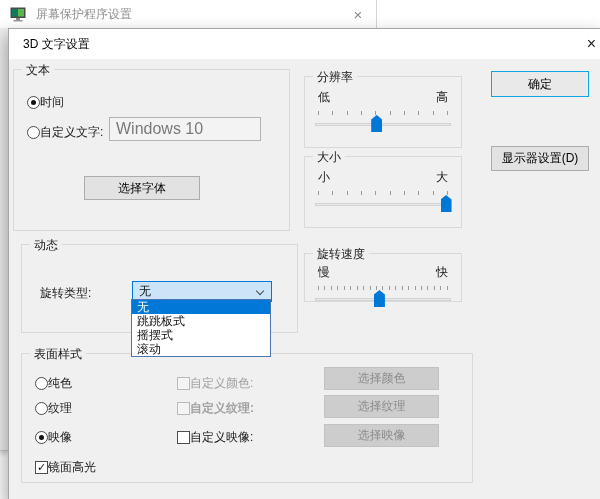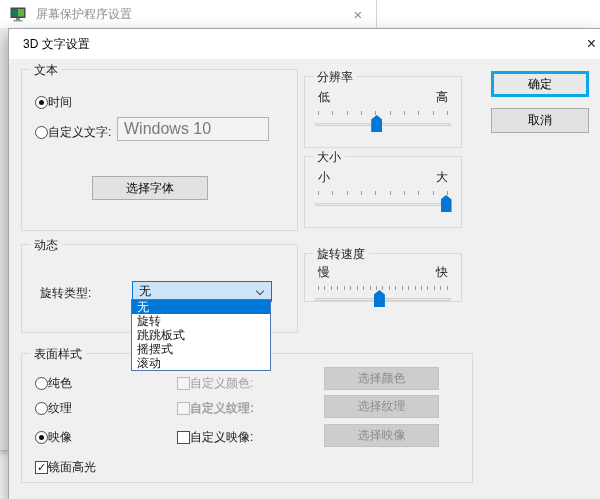--- a/index.html
+++ b/index.html
@@ -43,21 +43,21 @@
   .disabled .lbl { color:#a0a0a0; }
 
   
   .text-input { position:absolute; background:#f3f3f3; border:1px solid #b3b3b3; color:#7a7a7a;
                 padding:0 6px; font-family:inherit; font-size:16px; }
 
   
   .btn { position:absolute; background:#e2e2e2; border:1px solid #acacac; color:#000;
          font-family:inherit; font-size:12px; display:flex; align-items:center; justify-content:center;
          cursor:default; }
-  .btn.default { border:3px solid #0ea5e9; background:#e9e9e9; }
+  .btn.default { border:1px solid #0ea5e9; background:#e9e9e9; }
   .btn.disabled { background:#cdcdcd; border-color:#c2c2c2; color:#8b8b8b; }
 
   
   .sl-labels { position:absolute; left:0; right:0; display:flex; justify-content:space-between; padding:0 13px; }
   .slider { position:absolute; left:10px; right:10px; height:28px; }
   .ticks { position:absolute; left:3px; right:3px; top:0; height:4px; display:flex; justify-content:space-between; }
   .ticks .tick { width:1px; height:4px; background:#9a9a9a; }
   .track { position:absolute; left:0; right:0; top:12px; height:3px; background:#e8e8e8; border:1px solid #d2d2d2; }
   .thumb { position:absolute; top:4px; width:11px; height:17px; background:#0078d7;
            clip-path:polygon(50% 0, 100% 26%, 100% 100%, 0 100%, 0 26%); }
@@ -90,21 +90,21 @@
   </div>
 
   <div class="dialog">
     <div class="dlg-titlebar">
       <span class="dlg-title">3D 文字设置</span>
       <span class="dlg-close">×</span>
     </div>
 
     <div class="dlg-body">
 
-      <div class="group" style="left:12px; top:10px; width:277px; height:162px;">
+      <div class="group" style="left:4px; top:10px; width:277px; height:162px;">
         <span class="legend">文本</span>
         <div class="row" style="left:13px; top:25px;">
           <span class="radio checked"></span>
           <span class="lbl">时间</span>
         </div>
         <div class="row" style="left:13px; top:55px;">
           <span class="radio"></span>
           <span class="lbl">自定义文字:</span>
         </div>
         <input class="text-input" style="left: 95px; top: 47px; width: 152px; height: 24px;" value="Windows 10">
@@ -163,21 +163,20 @@
         <span class="legend">动态</span>
         <span class="lbl" style="position:absolute; left:18px; top:40px;">旋转类型:</span>
         <div class="combo" style="left:110px; top:36px; width:140px; height:21px;">
           <span class="combo-value">无</span>
           <span class="chev"></span>
         </div>
       </div>
 
       <div class="droplist" style="left:122px; top:240px; width:140px;">
         <div class="opt sel">无</div>
-        <div class="opt">旋转</div>
         <div class="opt">跳跳板式</div>
         <div class="opt">摇摆式</div>
         <div class="opt">滚动</div>
       </div>
 
       <div class="group" style="left:295px; top:194px; width:158px; height:49px;">
         <span class="legend">旋转速度</span>
         <div class="sl-labels" style="top:10px;">
           <span>慢</span>
           <span>快</span>
@@ -243,17 +242,17 @@
           <span class="checkbox"></span>
           <span class="lbl">自定义映像:</span>
         </div>
 
         <button class="btn disabled" style="left:302px; top:13px; width:115px; height:23px;">选择颜色</button>
         <button class="btn disabled" style="left:302px; top:41px; width:115px; height:23px;">选择纹理</button>
         <button class="btn disabled" style="left:302px; top:70px; width:115px; height:23px;">选择映像</button>
       </div>
 
       <button class="btn default" style="left:482px; top:12px; width:98px; height:26px;">确定</button>
-      <button class="btn" style="left:482px; top:49px; width:98px; height:25px;">取消</button>
+      <button class="btn" style="left:482px; top:87px; width:98px; height:25px;">显示器设置(D)</button>
 
     </div>
   </div>
 </div>
 
 </body></html>

